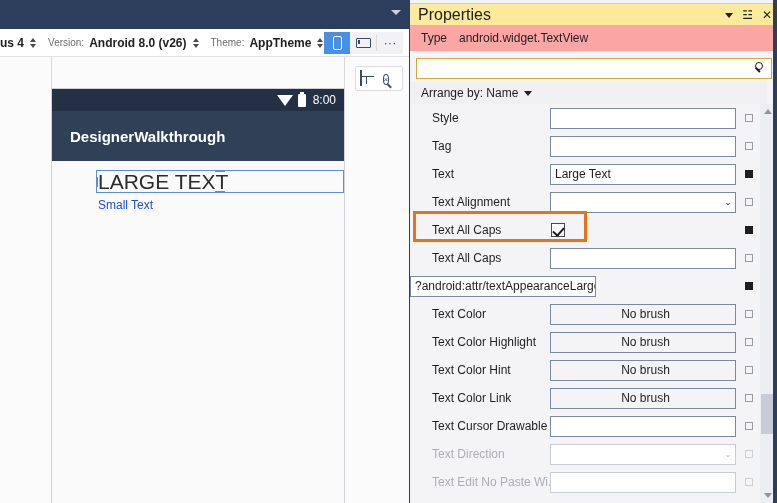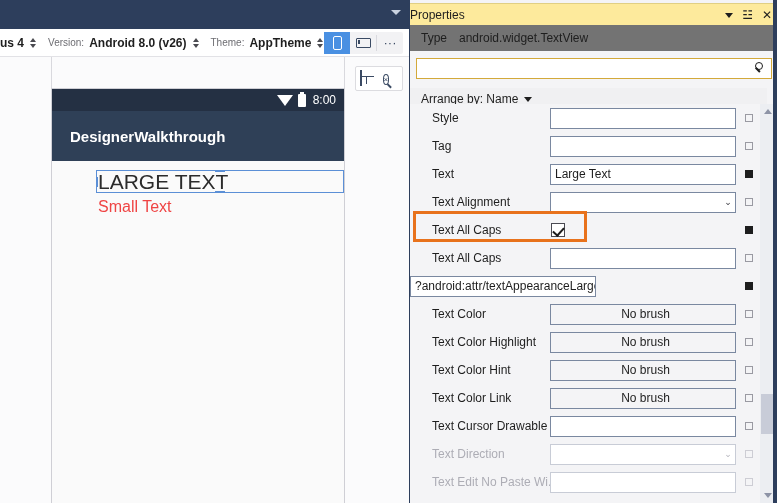--- a/index.html
+++ b/index.html
@@ -158,49 +158,49 @@
   .handle.top { left: 50%; margin-left:-5px; top:-1px; width:10px; height:2px; }
   .handle.bottom { left: 50%; margin-left:-5px; bottom:-1px; width:10px; height:2px; }
   .handle.left { left:-1px; top:50%; margin-top:-5px; width:2px; height:10px; }
   #large-text {
     position: absolute; left: 46px; top: 9px;
     font-size: 21px; color: #2b2b2b; line-height: 23px;
     letter-spacing: 0px;
   }
   #small-text {
     position: absolute; left: 46px; top: 37px;
-    font-size: 16px; color: #ef4444;
+    font-size: 12px; color: #1d4ed8;
   }
 
   
   #props-panel {
     position: absolute; left: 409px; top: 0; width: 368px; height: 503px;
     background: #f4f4f6;
     border-left: 1px solid #2d3e5c;
   }
   #props-titlebar {
     position: absolute; left: 0; top: 3px; width: 368px; height: 22px;
     background: #fdea9c;
     display: flex; align-items: center;
     border-top: 1px solid #e0cf84;
   }
-  #props-title { margin-left: 0; font-size: 12px; color:#1e1e1e; }
+  #props-title { margin-left: 8px; font-size: 16px; color:#1e1e1e; }
   #props-title-btns {
     position: absolute; right: 6px; top: 0; height: 22px;
     display: flex; align-items: center; gap: 9px;
   }
   .tb-ico { color:#1e1e1e; font-size: 12px; line-height: 12px; cursor: default; }
   .caret-ico {
     width: 0; height:0;
     border-left:4px solid transparent; border-right:4px solid transparent;
     border-top:5px solid #1e1e1e;
   }
   #props-type-row {
     position: absolute; left: 0; top: 25px; width: 368px; height: 26px;
-    background: #737373;
+    background: #fca5a5;
     display: flex; align-items: center;
   }
   #type-label { margin-left: 11px; color:#1e1e1e; font-size:12px; }
   #type-value { margin-left: 12px; color:#1e1e1e; font-size:12px; }
 
   #props-search-wrap {
     position: absolute; left: 6px; top: 58px; width: 356px; height: 21px;
     background: #ffffff; border: 1px solid #d3a93a;
     display: flex; align-items: center;
   }
@@ -215,21 +215,21 @@
   #search-icon .ring {
     position:absolute; left:4px; top:2px; width:8px; height:8px;
     border: 1.8px solid #1e1e1e; border-radius:50%;
   }
   #search-icon .stem {
     position:absolute; left:3px; top:11px; width:6px; height:1.8px;
     background:#1e1e1e; transform: rotate(45deg); transform-origin: right center;
   }
 
   #arrange-row {
-    position: absolute; left: 0; top: 88px; width: 357px; height: 22px;
+    position: absolute; left: 0; top: 82px; width: 357px; height: 22px;
     background: #f0f0f2;
     display: flex; align-items: center;
   }
   #arrange-label { margin-left: 11px; font-size:12px; color:#1e1e1e; }
   #arrange-caret {
     margin-left: 6px; width:0;height:0;
     border-left:4px solid transparent;border-right:4px solid transparent;
     border-top:5px solid #1e1e1e;
   }
 

